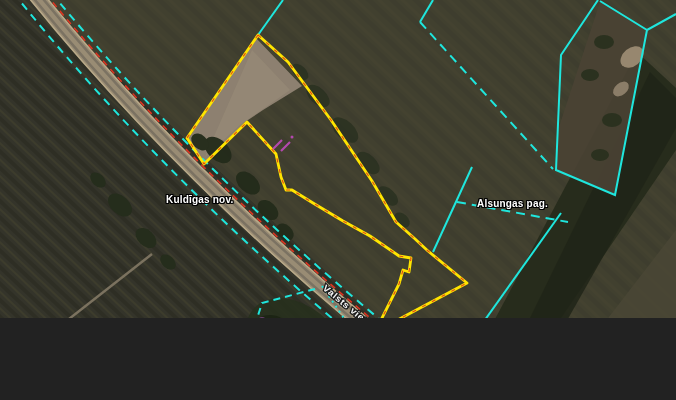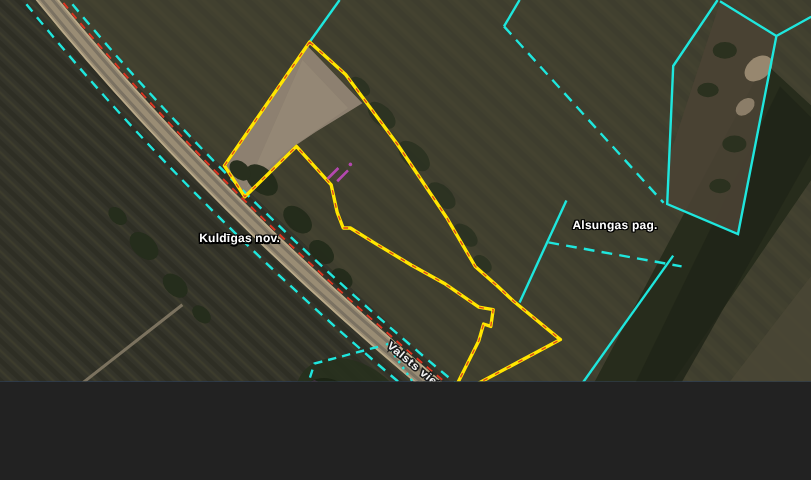--- a/index.html
+++ b/index.html
@@ -10,21 +10,21 @@
   }
   #map svg{position:absolute;left:0;top:0;}
   .map-label{
     position:absolute;color:#fff;font-weight:bold;font-size:10px;
     letter-spacing:.2px;white-space:nowrap;
     text-shadow:-1px 0 #000,1px 0 #000,0 -1px #000,0 1px #000,
                 -1px -1px #000,1px 1px #000,-1px 1px #000,1px -1px #000;
     user-select:none;
   }
   #municipality-label{left:166px;top:194px;}
-  #parish-label{left:477px;top:183px;}
+  #parish-label{left:477px;top:198px;}
 </style>
 </head>
 <body>
 
 <div id="map">
   <svg width="676" height="400" viewBox="0 0 676 400">
     <defs>
       <pattern id="stripes" width="12" height="12" patternUnits="userSpaceOnUse" patternTransform="rotate(43.4)">
         <rect x="0" y="0" width="12" height="12" fill="none"></rect>
         <rect x="0" y="0" width="12" height="4" fill="#28281f"></rect>

